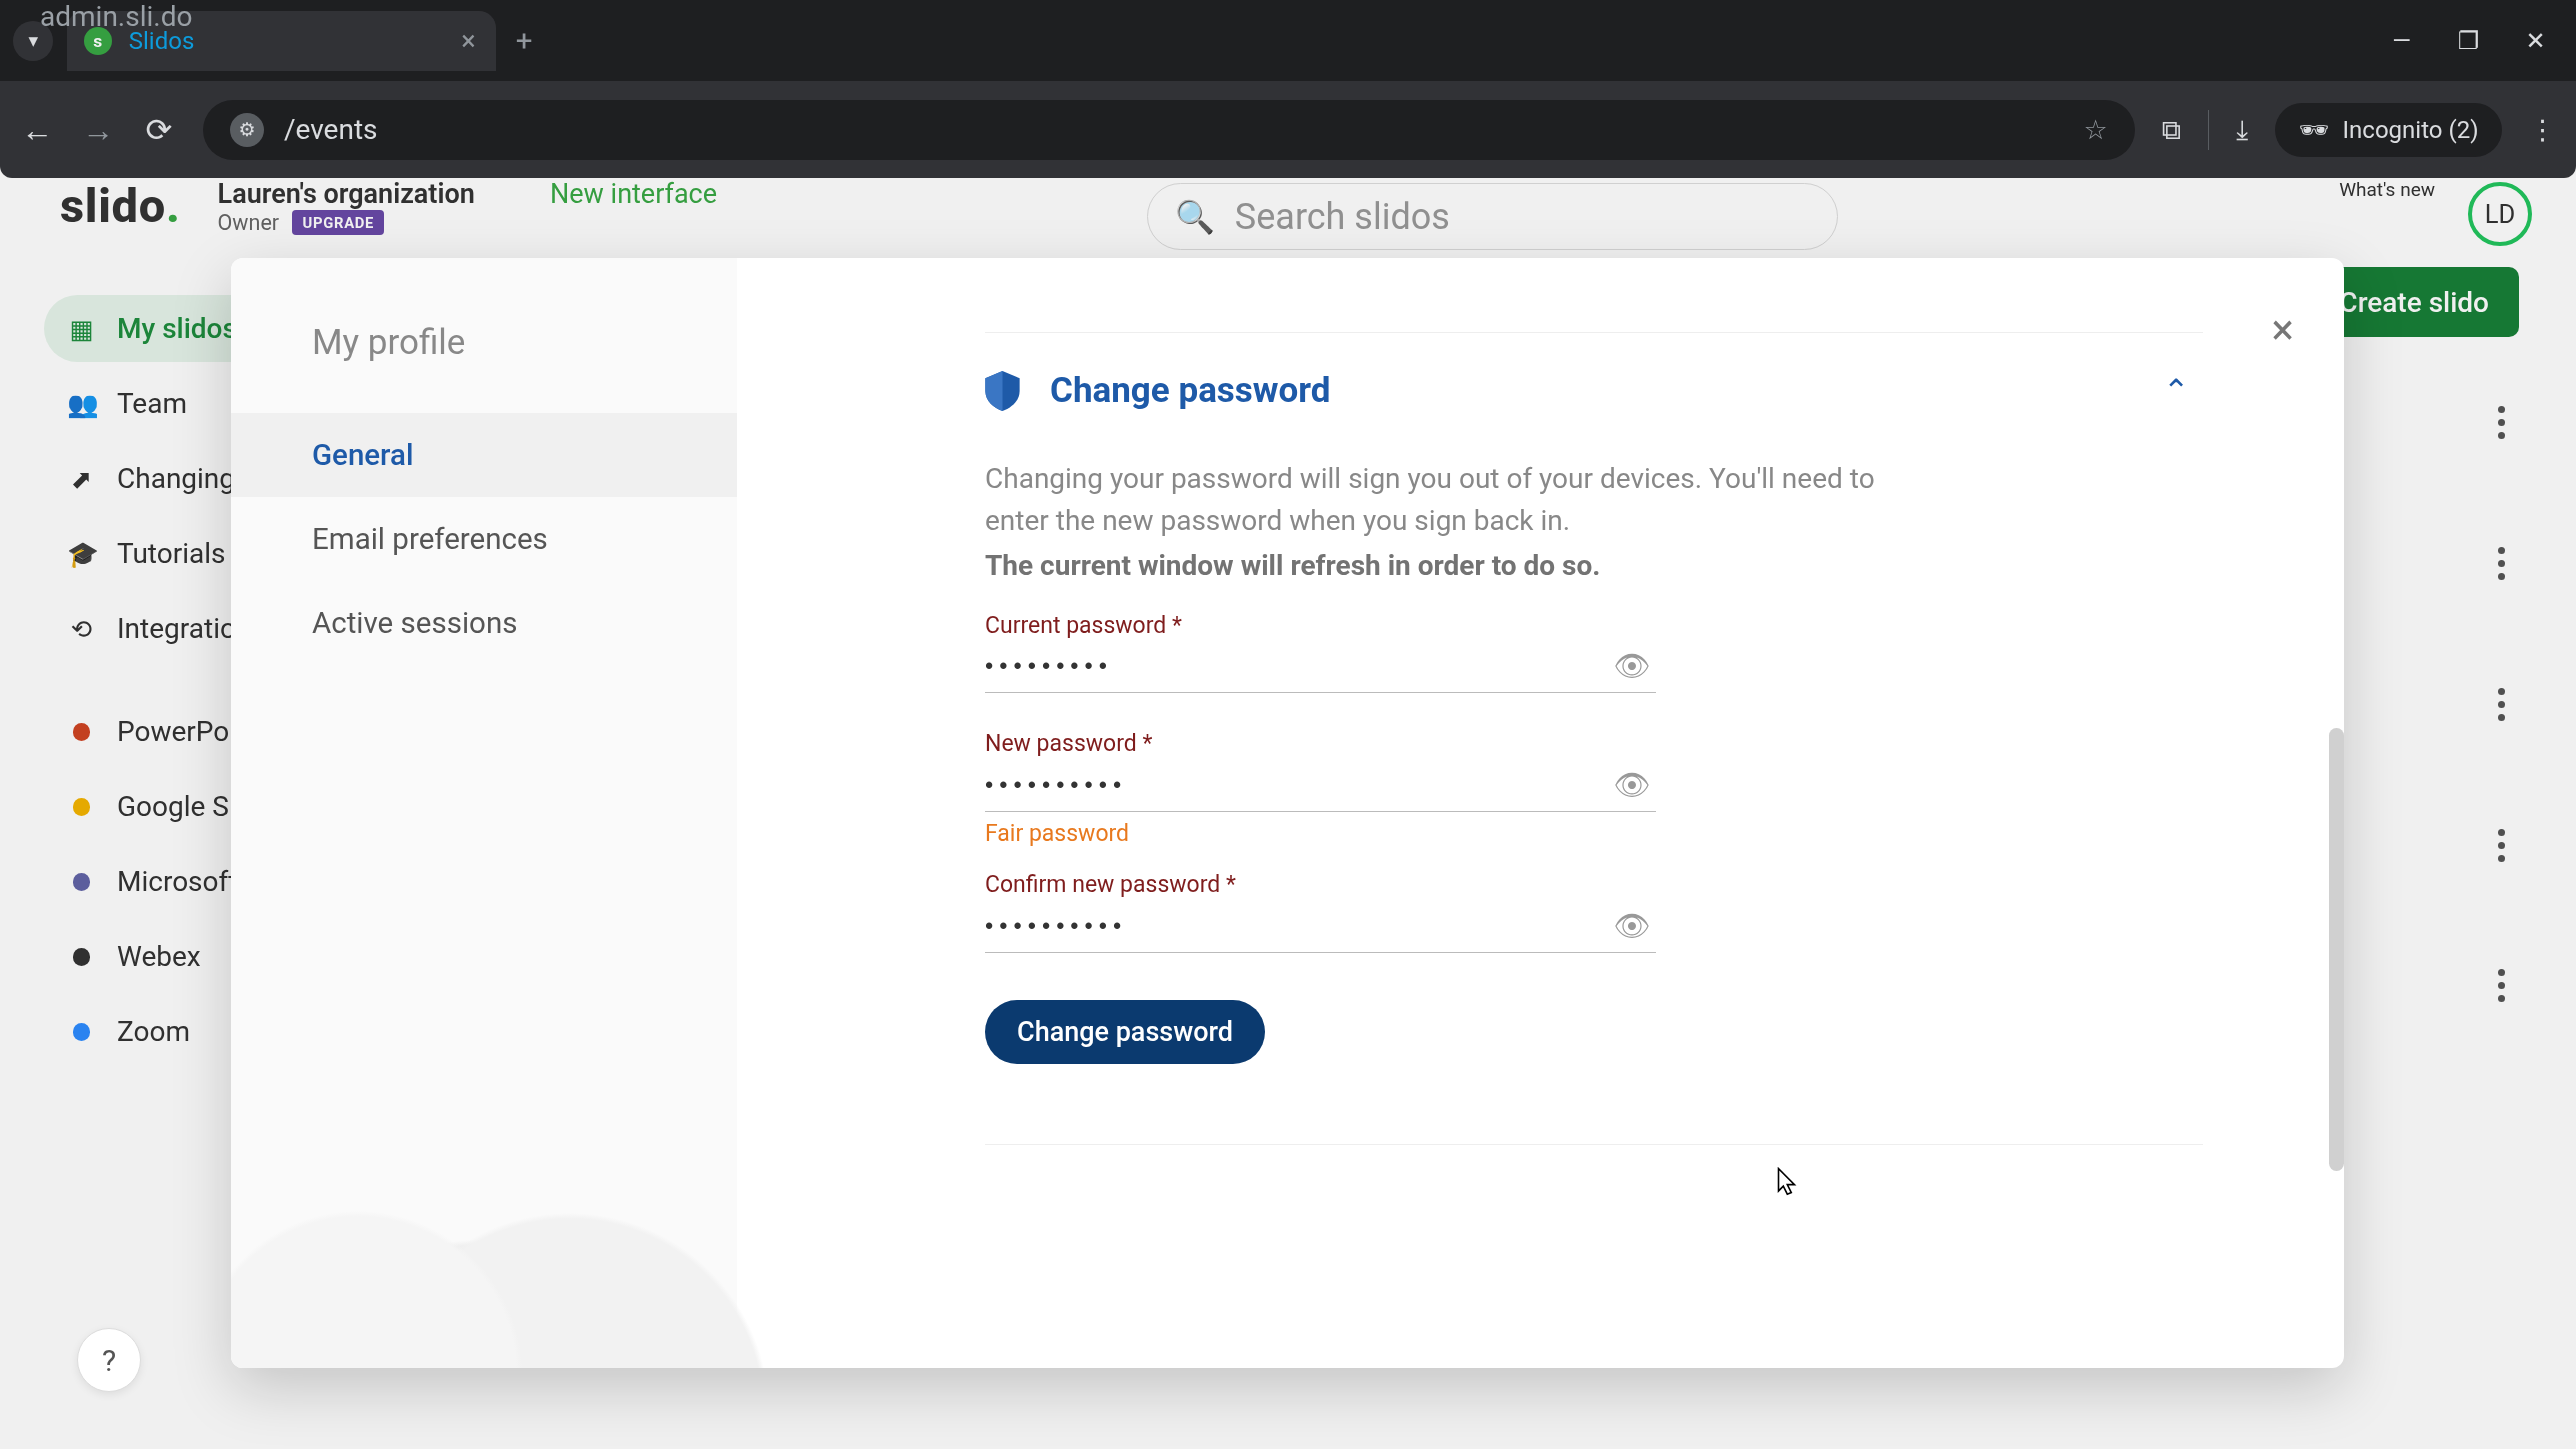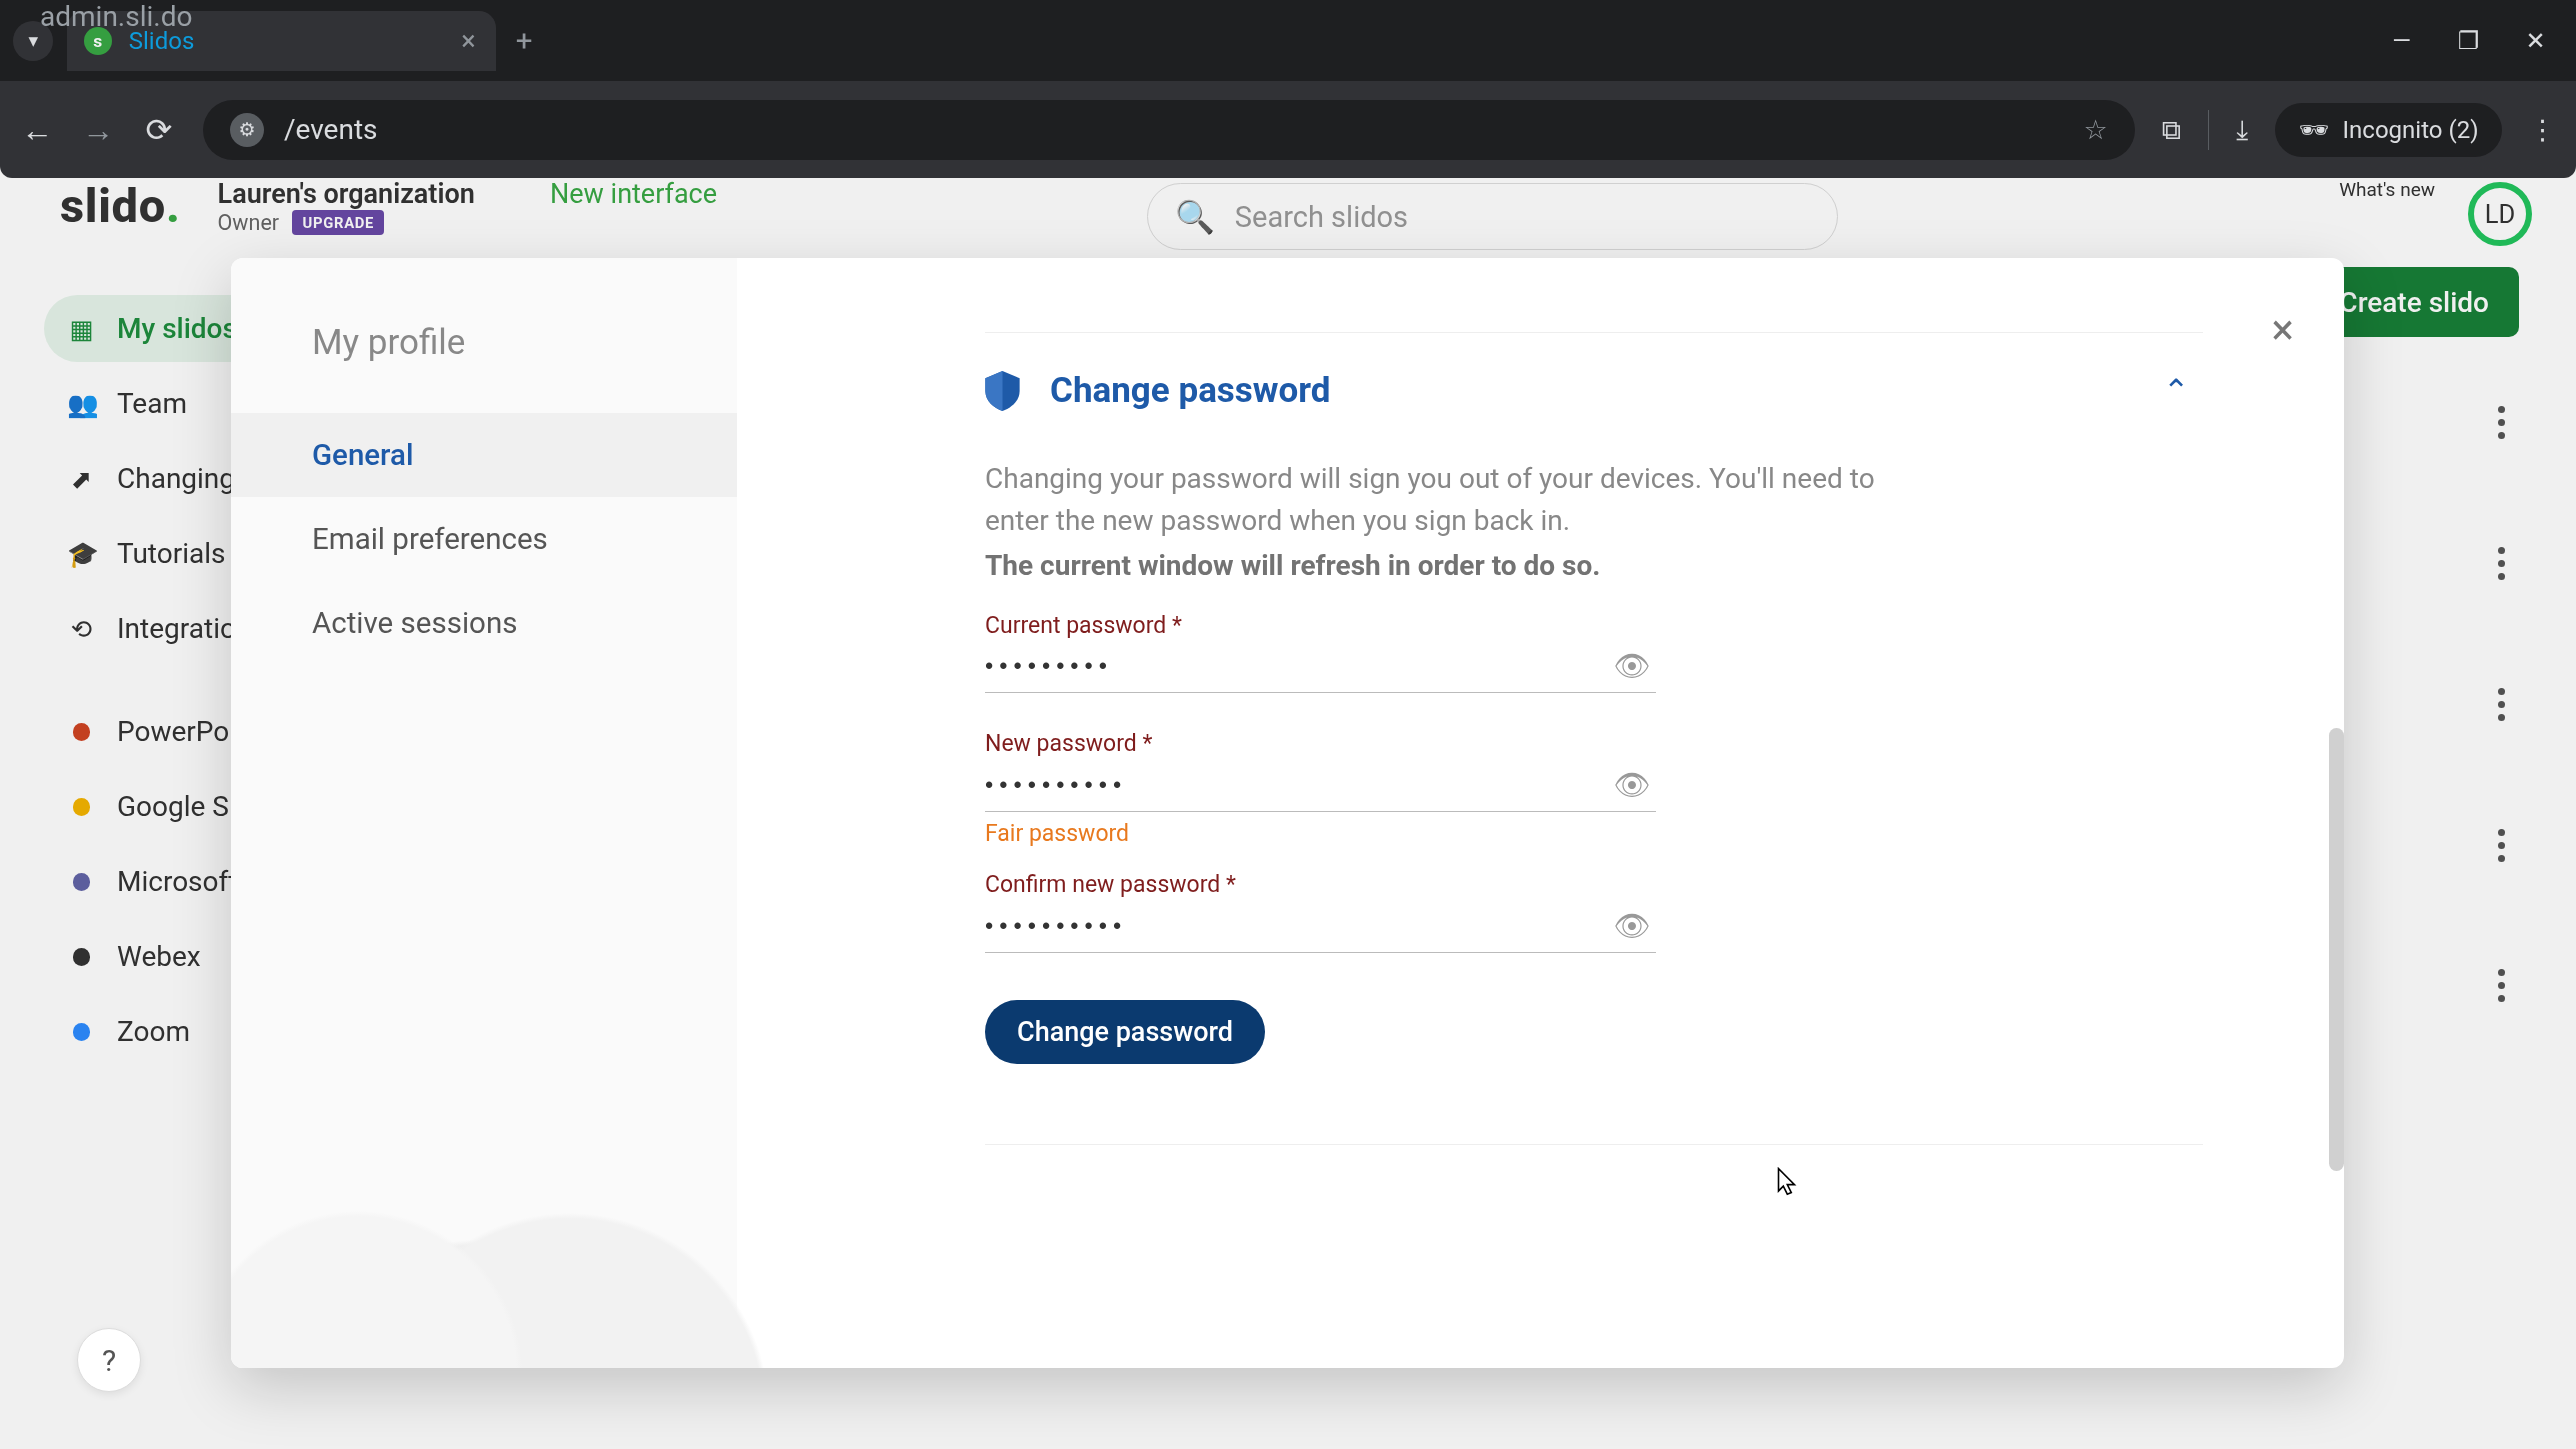--- a/index.html
+++ b/index.html
@@ -34,23 +34,23 @@
   .app-header { position:relative; height:77px; display:flex; padding-left:60px; }
   .logo { font-size:47px; font-weight:800; color:#333; letter-spacing:0.7px; }
   .logo .dot { color:#39a845; }
   .org-block { margin-left:37px; }
   .org-name { font-size:27px; font-weight:600; color:#333; }
   .org-role { font-size:21.5px; color:#666; display:flex; gap:13.4px; align-items:center; }
   .upgrade-badge { background:#6a4aa8; color:#fff; font-size:14.8px; font-weight:700; padding:3.4px 10px; border-radius:4px; letter-spacing:0.7px; }
   .new-interface { position:absolute; left:550px; color:#39a845; font-size:27px; }
   .search-box { position:absolute; left:1147px; width:691px; height:67px; border:1.7px solid #ddd; border-radius:34px; display:flex; align-items:center; padding:0 27px; gap:20px; top:5.4px; }
   .search-box .sicon { color:#666; font-size:32px; }
-  .search-box .sph { color:#999; font-size:29px; }
+  .search-box .sph { color:#999; font-size:36px; }
   .whats-new { position:absolute; right:141px; font-size:19px; color:#333; }
-  .avatar { position:absolute; right:44px; width:64px;height:64px;border-radius:50%;border:6px solid #22c55e;display:flex;align-items:center;justify-content:center;color:#333;font-size:25.5px; top:4px; }
+  .avatar { position:absolute; right:44px; width:64px;height:64px;border-radius:50%;border:4px solid #22c55e;display:flex;align-items:center;justify-content:center;color:#333;font-size:25.5px; top:4px; }
 
   .content-row { display:flex; position:relative; height:calc(100% - 77px); }
   .sidebar { width:486px; padding:40px 34px 0 44px; display:flex; flex-direction:column; gap:8px; }
   .side-item { display:flex; align-items:center; gap:21.5px; height:67px; border-radius:34px; padding:0 23.5px; font-size:28px; color:#333; }
   .side-item.active { background:#e6f4ea; color:#1e8e3e; font-weight:500; }
   .side-icon { width:28px; font-size:25.5px; color:inherit; text-align:center; }
   .side-sep { height:20px; }
   .si-pp .dot { width:17.4px;height:17.4px;border-radius:50%; display:inline-block; }
 
   .main-area { flex:1; position:relative; padding:34px 57px 0 0; }

